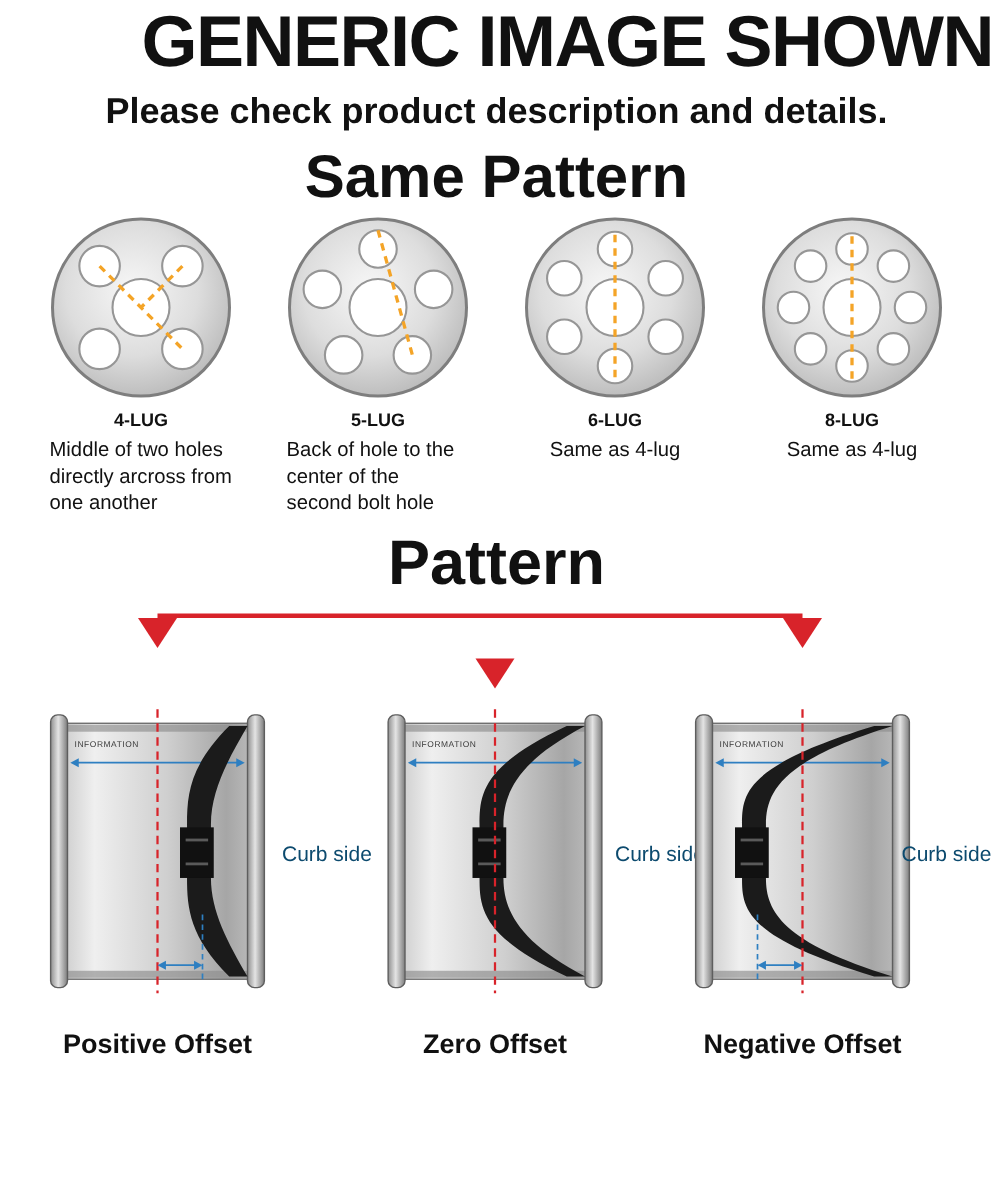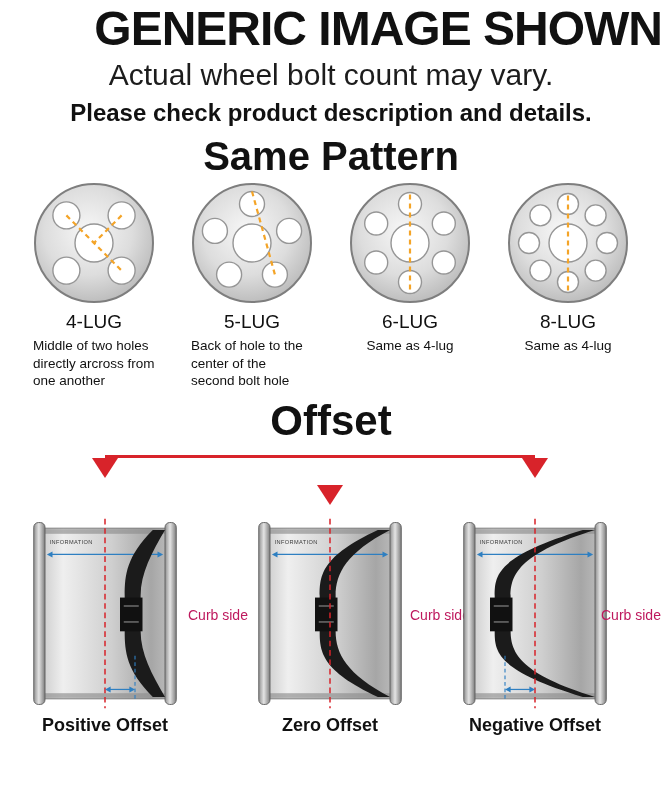--- a/index.html
+++ b/index.html
@@ -10,34 +10,34 @@
   .main-title{font-size:48px;font-weight:800;text-align:right;letter-spacing:-1px;padding-top:4px;line-height:1.05}
   .sub1{font-size:30px;font-weight:400;text-align:center;margin-top:4px;color:#1c1c1c}
   .sub2{font-size:24px;font-weight:700;text-align:center;margin-top:7px}
 
   .section-h{font-size:40px;font-weight:800;text-align:center;line-height:1.05}
   .bolt-h{margin-top:8px}
   .offset-h{margin-top:10px;font-size:42px}
 
   .lug-row{display:flex;justify-content:space-between;padding:4px 16px 0 16px}
   .lug-col{width:156px;display:flex;flex-direction:column;align-items:center}
-  .lug-label{font-size:19px;font-weight:400;margin-top:6px}
+  .lug-label{font-size:12px;font-weight:700;margin-top:6px}
   .lug-desc{font-size:13.5px;line-height:1.28;text-align:left;margin-top:4px;max-width:122px}
 
   .offset-stage{position:relative;height:330px;margin-top:4px}
   .cl-line{position:absolute;left:105px;top:8px;width:430px;height:3px;background:#d8232a}
   .cl-tri{position:absolute;width:0;height:0;border-left:13px solid transparent;border-right:13px solid transparent;border-top:20px solid #d8232a}
   .t1{left:92px;top:11px}
   .t2{left:317px;top:38px}
   .t3{left:522px;top:11px}
   .cl-label{position:absolute;left:0;right:0;top:12px;text-align:center;font-size:21px;font-weight:600}
   .wheel{position:absolute;top:64px;width:150px;height:205px}
   .wheel svg{display:block}
-  .curb{position:absolute;top:160px;font-size:14px;color:#be185d;white-space:nowrap}
-  .ow-label{position:absolute;top:268px;width:200px;text-align:center;font-size:18px;font-weight:700}
+  .curb{position:absolute;top:160px;font-size:14px;color:#0c4a6e;white-space:nowrap}
+  .ow-label{position:absolute;top:285px;width:200px;text-align:center;font-size:18px;font-weight:700}
   .defs-holder{position:absolute;width:0;height:0;overflow:hidden}
 </style>
 </head>
 <body>
 
 <div class="page">
 
   <svg class="defs-holder" aria-hidden="true">
     <defs>
       <radialGradient id="lugGrad" cx="45%" cy="40%" r="68%">
@@ -54,21 +54,20 @@
       </linearGradient>
       <linearGradient id="flangeGrad" x1="0" y1="0" x2="1" y2="0">
         <stop offset="0%" stop-color="#8f8f8f"></stop>
         <stop offset="45%" stop-color="#e4e4e4"></stop>
         <stop offset="100%" stop-color="#7d7d7d"></stop>
       </linearGradient>
     </defs>
   </svg>
 
   <div class="main-title">GENERIC IMAGE SHOWN</div>
-  <div class="sub1">Actual wheel bolt count may vary.</div>
   <div class="sub2">Please check product description and details.</div>
 
   <div class="section-h bolt-h">Same Pattern</div>
   <div class="lug-row" id="lug-row">
       <div class="lug-col">
         <svg width="124" height="124" viewBox="0 0 124 124">
           <circle cx="62" cy="62" r="59" fill="url(#lugGrad)" stroke="#7e7e7e" stroke-width="2"></circle>
           <circle cx="62" cy="62" r="19" fill="#ffffff" stroke="#969696" stroke-width="1.4"></circle>
           <circle cx="89.6" cy="34.4" r="13.5" fill="#ffffff" stroke="#969696" stroke-width="1.4"></circle>
           <circle cx="89.6" cy="89.6" r="13.5" fill="#ffffff" stroke="#969696" stroke-width="1.4"></circle>
@@ -121,21 +120,21 @@
           <circle cx="34.4" cy="89.6" r="10.5" fill="#ffffff" stroke="#969696" stroke-width="1.4"></circle>
           <circle cx="23" cy="62" r="10.5" fill="#ffffff" stroke="#969696" stroke-width="1.4"></circle>
           <circle cx="34.4" cy="34.4" r="10.5" fill="#ffffff" stroke="#969696" stroke-width="1.4"></circle>
           <line x1="62" y1="14.5" x2="62" y2="109.5" stroke="#f4a427" stroke-width="2.2" stroke-dasharray="5 4" fill="none"></line>
         </svg>
         <div class="lug-label">8-LUG</div>
         <div class="lug-desc">Same as 4-lug</div>
       </div>
     </div>
 
-  <div class="section-h offset-h">Offset</div>
+  <div class="section-h offset-h">Pattern</div>
 
   <div class="offset-stage" id="offset-stage">
     <div class="cl-line"></div>
     <div class="cl-tri t1"></div>
     <div class="cl-tri t2"></div>
     <div class="cl-tri t3"></div>
   <div class="wheel" style="left: 30px;">
         <svg width="150" height="205" viewBox="0 0 160 210">
           <rect x="10" y="14" width="140" height="182" fill="url(#barrelGrad)" stroke="#6f6f6f" stroke-width="1"></rect>
           <rect x="11" y="15" width="138" height="5" fill="#8d8d8d" opacity="0.65"></rect>

